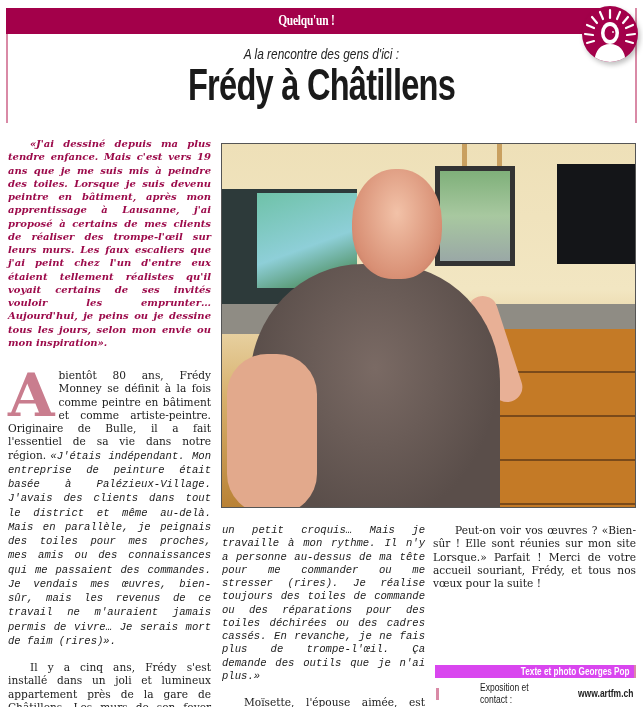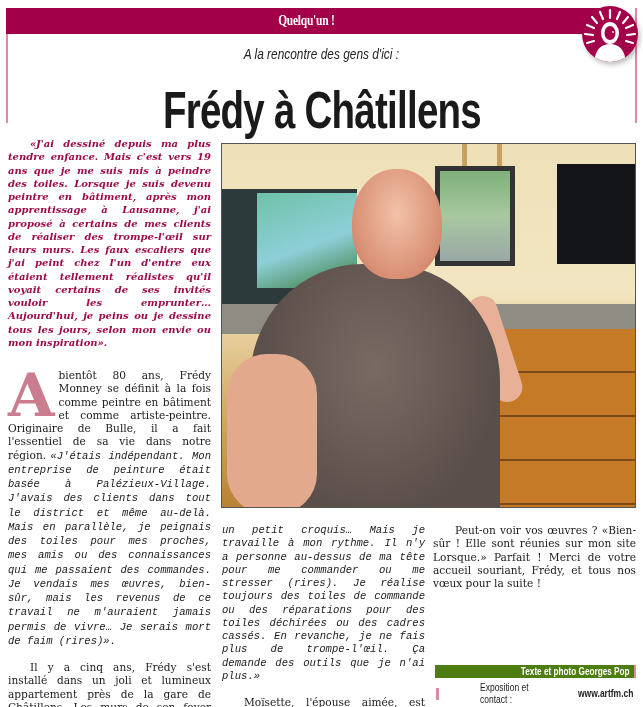--- a/index.html
+++ b/index.html
@@ -28,23 +28,23 @@
     .badge svg { width: 56px; height: 56px; display: block; }
 
     .kicker {
       position: absolute; left: 0; top: 46px; width: 643px; text-align: center;
       font-family: "Liberation Sans", sans-serif; font-style: italic;
       font-size: 14px; color: #222;
     }
     .kicker span { display: inline-block; transform: scaleX(0.85); }
 
     .headline {
-      position: absolute; left: 0; top: 80px; width: 643px; text-align: center;
+      position: absolute; left: 0; top: 60px; width: 643px; text-align: center;
       font-family: "Liberation Sans", sans-serif; font-weight: bold;
-      font-size: 52px; color: #1a1a1a; letter-spacing: -1px;
+      font-size: 44px; color: #1a1a1a; letter-spacing: -1px;
     }
     .headline span { display: inline-block; transform: scaleX(0.74); }
 
     .col { position: absolute; font-size: 10.6px; line-height: 13.25px; text-align: justify; hyphens: auto; }
     .col p { text-indent: 22px; }
     .col p + p { margin-top: 13px; }
     .col1 { left: 8px; top: 137px; width: 203px; }
     .col2 { left: 222px; top: 524px; width: 203px; }
     .col3 { left: 433px; top: 524px; width: 203px; }
 
@@ -73,21 +73,21 @@
     .photo .tv { position: absolute; left: 335px; top: 20px; width: 80px; height: 100px; background: #141518; }
     .photo .desk { position: absolute; left: 0; top: 160px; width: 415px; height: 30px; background: #8f8c84; }
     .photo .drawers { position: absolute; left: 245px; top: 185px; width: 170px; height: 180px; background: repeating-linear-gradient(180deg,#c47a26 0 42px,#7a4a1a 42px 44px); }
     .photo .man-head { position: absolute; left: 130px; top: 25px; width: 90px; height: 110px; border-radius: 48% 48% 45% 45%; background: radial-gradient(ellipse at 50% 40%, #f2c2a8, #d88f74 70%, #b46a55); }
     .photo .man-body { position: absolute; left: 28px; top: 120px; width: 250px; height: 260px; border-radius: 45% 45% 0 0; background: radial-gradient(ellipse at 50% 40%, #7a6a64, #5a4e4a 70%); }
     .photo .arm-left { position: absolute; left: 5px; top: 210px; width: 90px; height: 160px; border-radius: 40px; background: #e2a98c; }
     .photo .arm-right { position: absolute; left: 258px; top: 150px; width: 30px; height: 110px; border-radius: 15px; background: #e8b096; transform: rotate(-18deg); }
 
     .credit-bar {
       position: absolute; left: 435px; top: 665px; width: 201px; height: 13px;
-      background: #4d7c0f; color: #fff;
+      background: #d946ef; color: #fff;
       font-family: "Liberation Sans", sans-serif; font-weight: bold; font-size: 10px;
       text-align: right; padding-right: 4px; line-height: 13px;
       border-right: 2px solid #d98aa6;
     }
     .credit-bar span { display: inline-block; transform: scaleX(0.82); transform-origin: right; }
 
     .contact {
       position: absolute; left: 436px; top: 688px; height: 12px;
       font-family: "Liberation Sans", sans-serif; font-size: 10px; line-height: 12px; color: #222;
       display: flex; align-items: center; gap: 36px;

